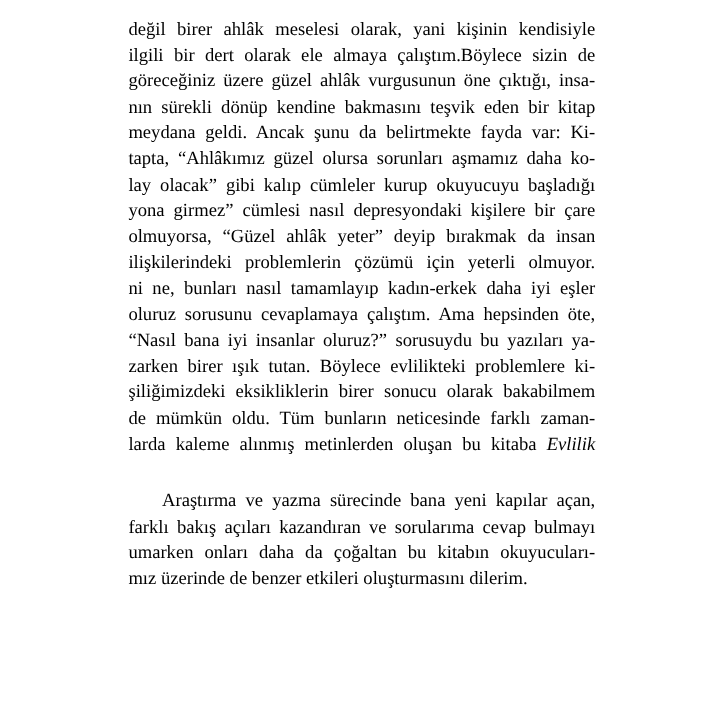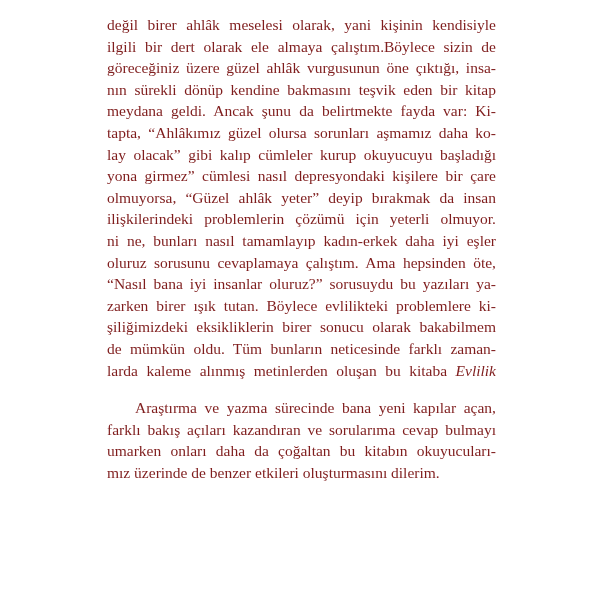--- a/index.html
+++ b/index.html
@@ -6,33 +6,33 @@
     margin: 0;
     padding: 0;
     background: #ffffff;
   }
   .page {
     position: relative;
     width: 600px;
     height: 508px;
     background: #ffffff;
     font-family: "Liberation Serif", serif;
-    color: #7f1d1d;
+    color: #000000;
     overflow: hidden;
   }
   .text-block {
     position: absolute;
     left: 107px;
     top: 14px;
     width: 389px;
     font-size: 15.5px;
     line-height: 21.6px;
   }
   .paragraph + .paragraph {
-    margin-top: 16px;
+    margin-top: 26px;
   }
   .line {
     text-align: justify;
     text-align-last: justify;
   }
   .line.last-line {
     text-align-last: left;
   }
   .line.indented {
     text-indent: 28px;

